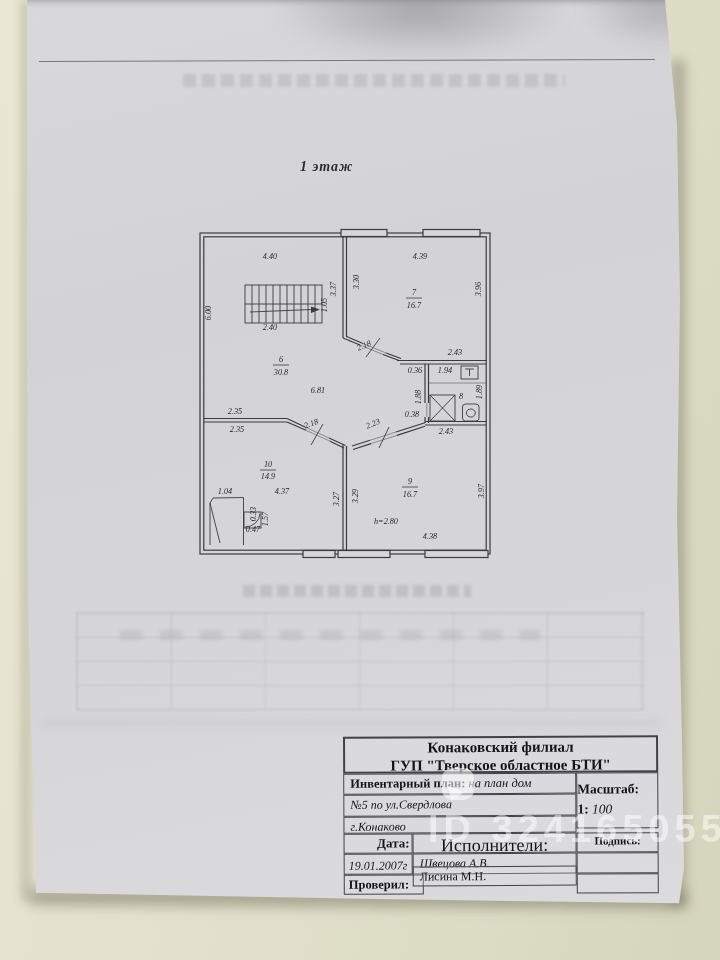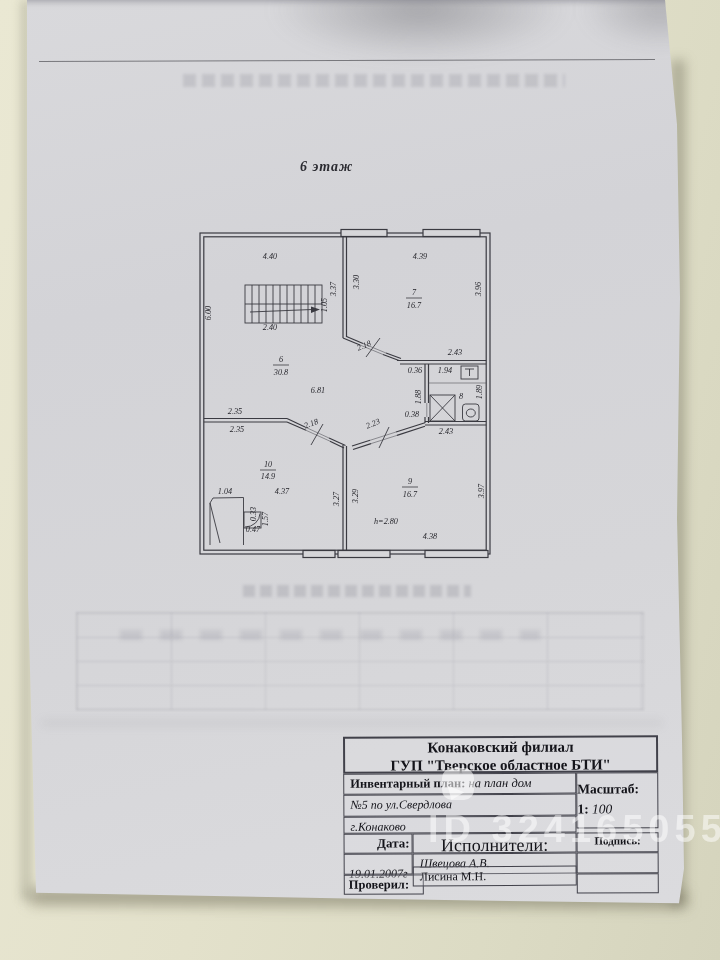--- a/index.html
+++ b/index.html
@@ -88,21 +88,21 @@
 <div class="paper">
   <div class="blob blob-a"></div>
   <div class="blob blob-b"></div>
   <div class="pencil-line"></div>
   <div class="ghost-strip"></div>
   <div class="ghost-strip2"></div>
   <div class="ghost-table"></div>
   <div class="ghost-smudge"></div>
   <div class="crease"></div>
 
-  <div class="floor-title">6 этаж</div>
+  <div class="floor-title">1 этаж</div>
 
   <svg class="plan" width="310" height="345" viewBox="0 0 310 345">
     <g stroke="#3a3a41" stroke-width="1.2" fill="none">
 
       <rect x="7" y="8" width="290" height="321"></rect>
       <rect x="10.8" y="11.8" width="282.4" height="313.4"></rect>
 
       <rect x="148" y="4.5" width="46" height="7" fill="#d6d6d9"></rect>
       <rect x="230" y="4.5" width="57" height="7" fill="#d6d6d9"></rect>
 
@@ -263,21 +263,21 @@
     <div class="tb r-date-h">
         <div class="pad" style="padding:1px 2px;">Дата:</div>
       </div>
     <div class="tb r-exec-h">
         <div class="pad" style="padding:1px 2px;">Исполнители:</div>
       </div>
     <div class="tb r-sign-h">
         <div class="pad" style="padding:1px 2px;">Подпись:</div>
       </div>
     <div class="tb r-date-v">
-        <div class="pad" style="padding:12px 2px;">19.01.2007г</div>
+        <div class="pad" style="padding:4px 2px;">19.01.2007г</div>
       </div>
     <div class="tb r-exec-v">
         <div class="pad">Швецова А.В.</div>
       </div>
     <div class="tb r-sign-v"></div>
     <div class="tb r-check-l">
         <div class="pad" style="padding:2px 2px;">Проверил:</div>
       </div>
     <div class="tb r-check-v">
         <div class="pad">Лисина М.Н.</div>

